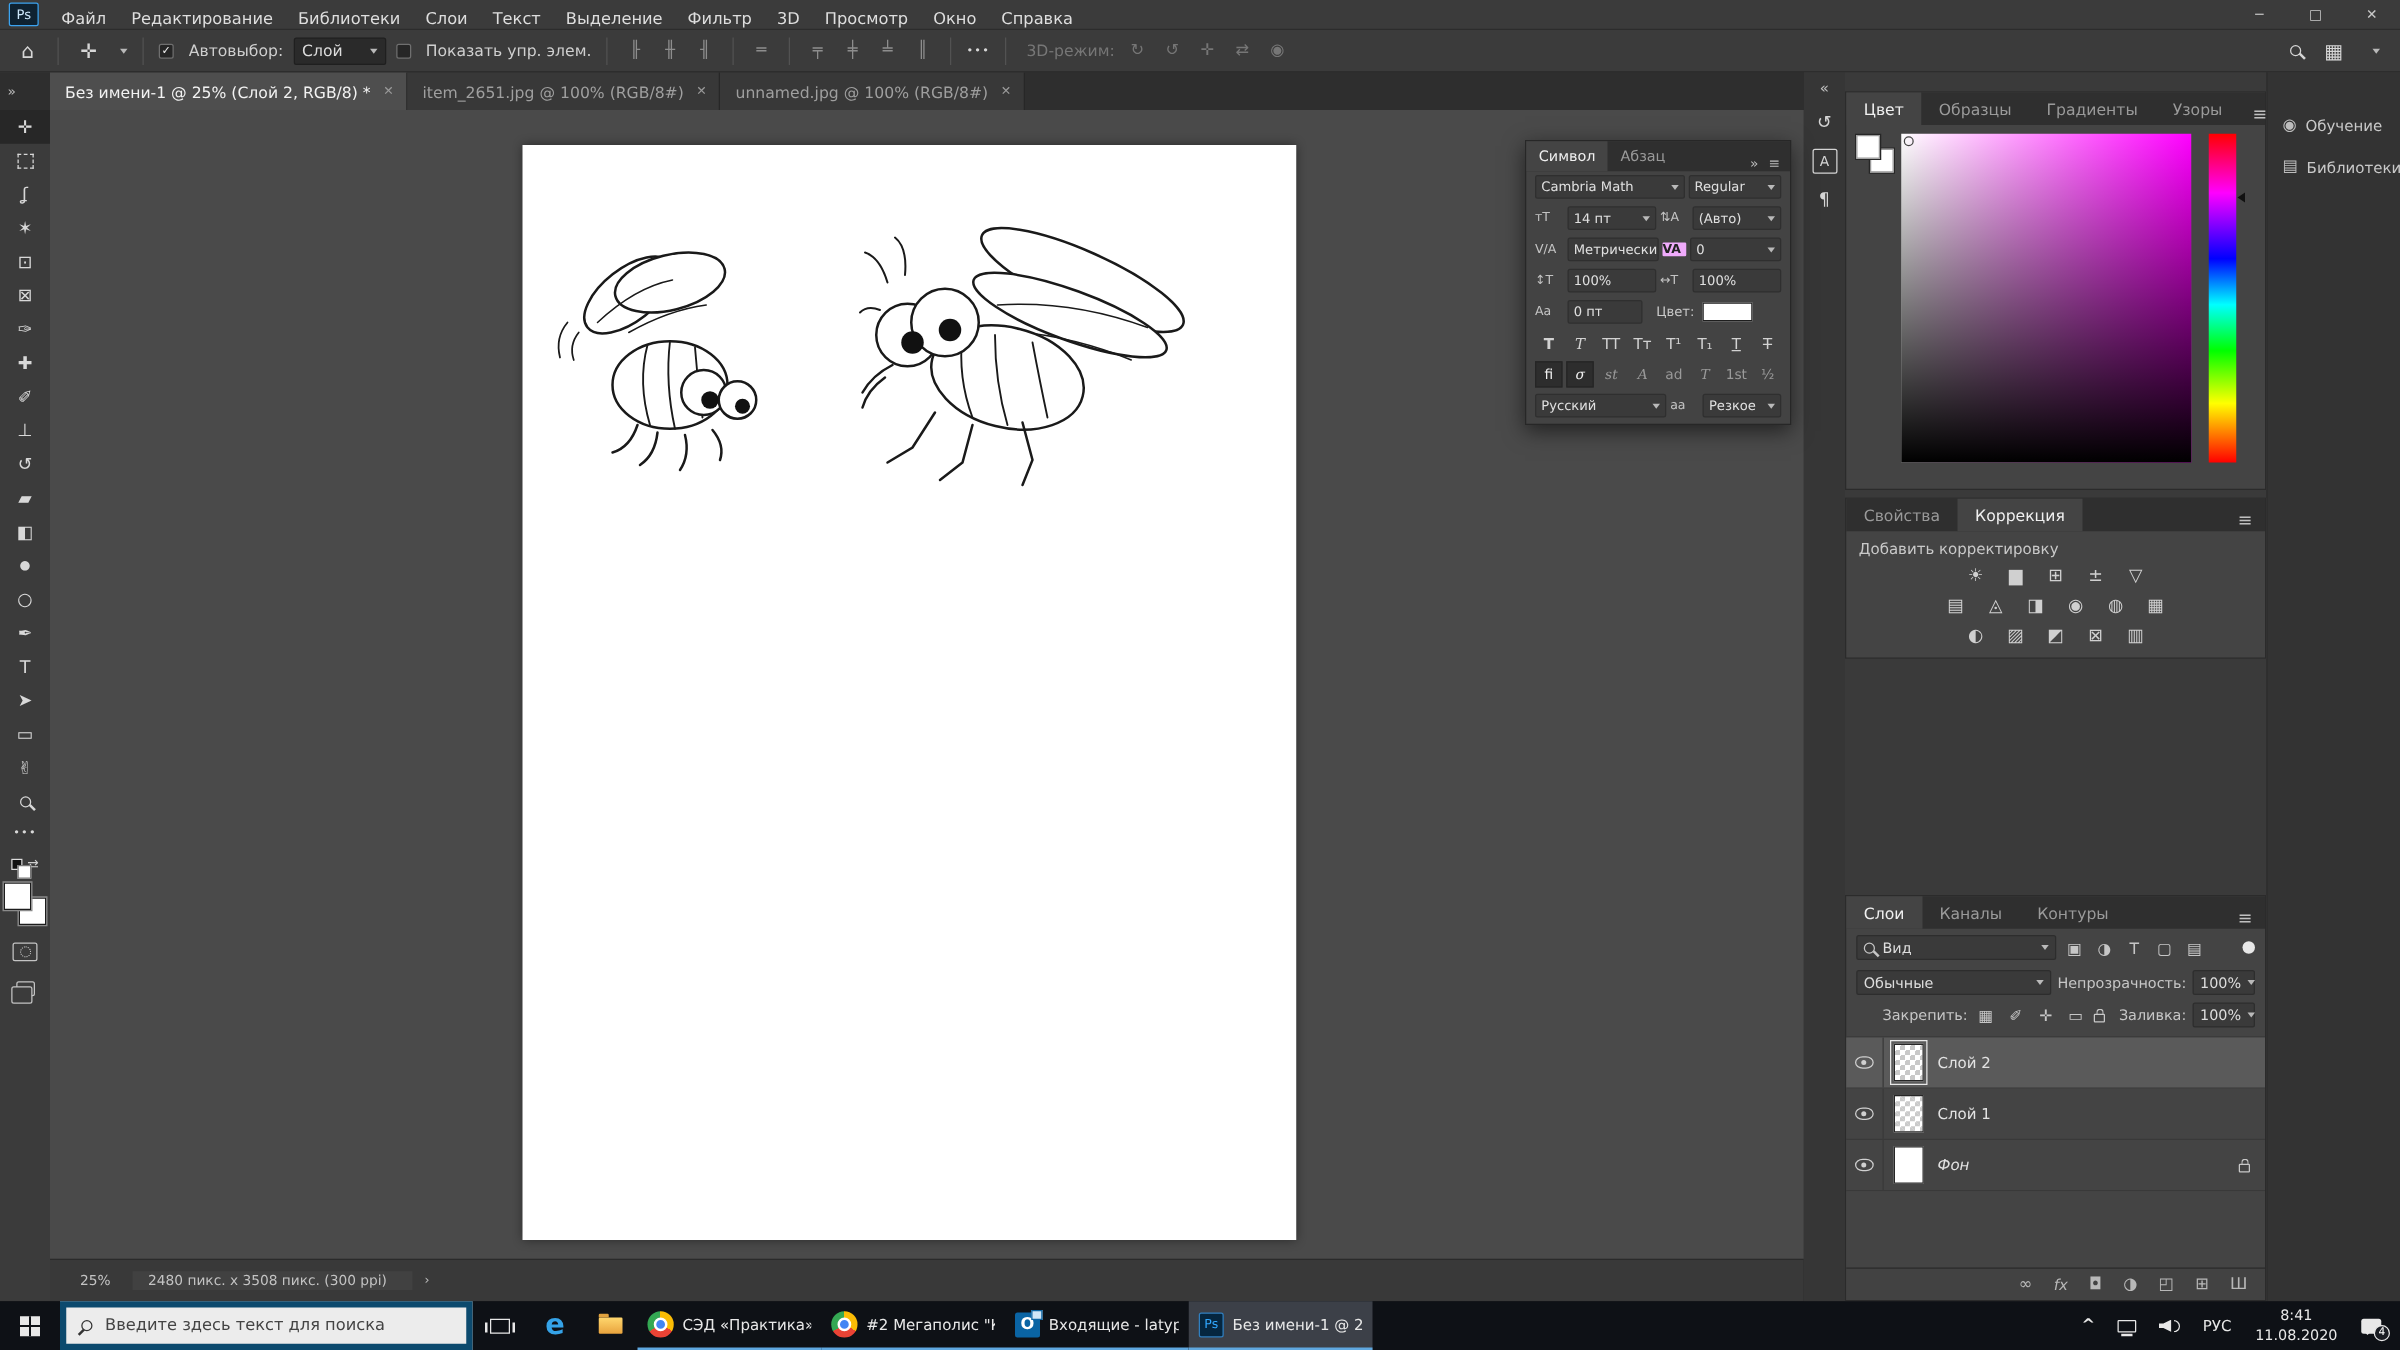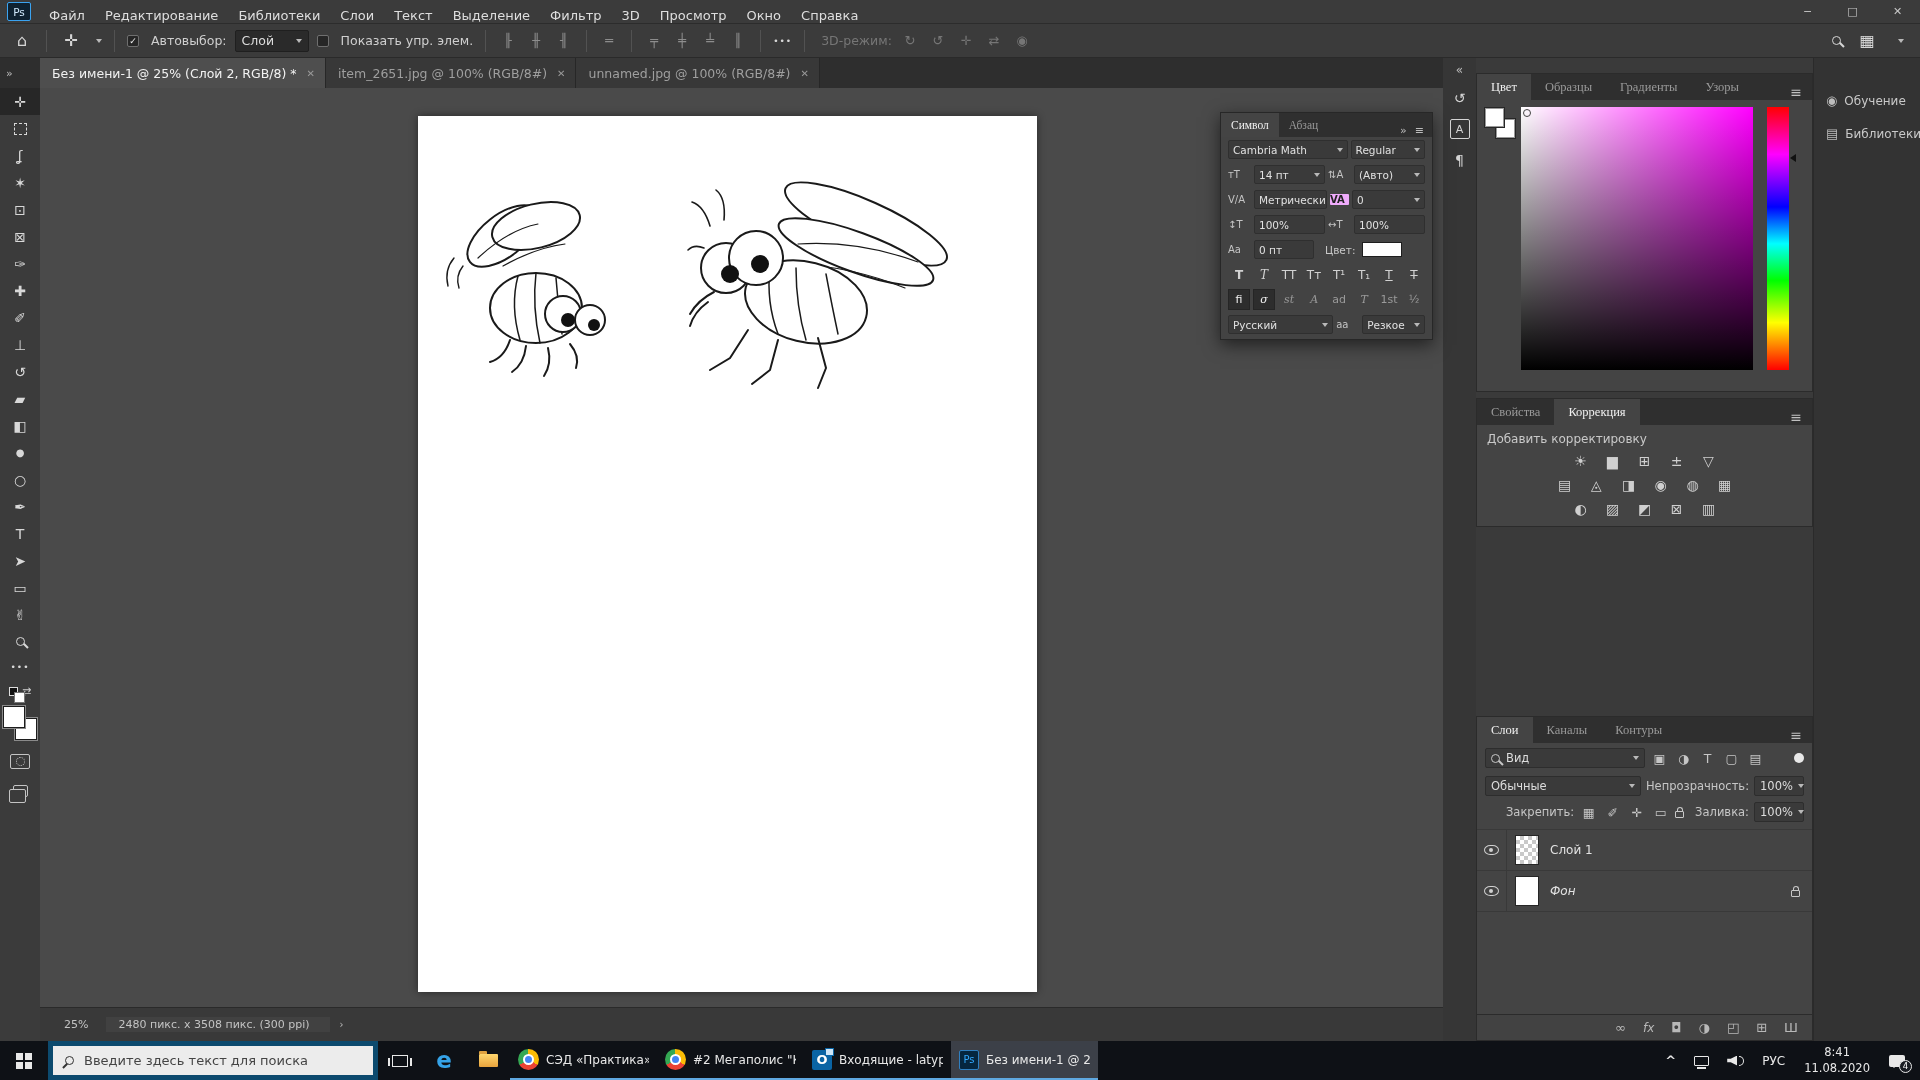--- a/index.html
+++ b/index.html
@@ -64,21 +64,21 @@
   .strip-collapse { font-size:12px; color:#bdbdbd; }
   .strip-icon { font-size:14px; }
   .char-box { width:20px; height:20px; border:1.4px solid #d5d5d5; border-radius:2px; font-size:11px; display:flex; align-items:center; justify-content:center; }
   .dock { width:337px; position:relative; background:#3a3a3a; }
   .rail { width:107px; background:#333333; border-left:1px solid #2a2a2a; padding-top:26px; }
   .rail-item { display:flex; align-items:center; gap:7px; padding:9px 4px 9px 12px; color:#c9c9c9; font-size:12px; }
   .rail-icon { font-size:13px; color:#bdbdbd; }
 
   .panel { position:absolute; left:0; width:337px; background:#444444; border:1px solid #2b2b2b; }
   .ptabs { height:26px; background:#2f2f2f; display:flex; align-items:flex-end; }
-  .ptab { height:26px; padding:0 14px; display:flex; align-items:center; font-size:12.5px; color:#9a9a9a;font-family:Liberation Serif, serif; }
+  .ptab { height:26px; padding:0 14px; display:flex; align-items:center; font-size:12.5px; color:#9a9a9a; }
   .ptab.active { background:#444444; color:#f0f0f0; }
   .pmenu { margin-left:auto; color:#c0c0c0; font-size:14px; padding:0 10px; }
 
   
   .panel-color { top:15px; height:319px; }
   .color-body { position:relative; height:292px; }
   .cp-swatches { position:absolute; left:8px; top:8px; width:30px; height:30px; }
   .cp-fg { position:absolute; left:0; top:0; width:19px; height:19px; background:#fff; border:1px solid #999; box-shadow:0 0 0 1px #262626; z-index:2; }
   .cp-bg { position:absolute; right:0; bottom:0; width:19px; height:19px; background:#fff; border:1px solid #999; box-shadow:0 0 0 1px #262626; }
   .sv-box { position:absolute; left:44px; top:7px; width:232px; height:263px; background:linear-gradient(to bottom, rgba(0,0,0,0) 0%, #000 100%), linear-gradient(to right, #ffffff 0%, #ff00ff 100%); }
@@ -503,20 +503,27 @@
             <span class="filt-ic">✛</span>
             <span class="filt-ic">▭</span>
             <span class="minilock"></span>
             <span class="l-label" style="margin-left:auto">Заливка:</span>
             <div class="lfield pct">
               <span>100%</span>
               <span class="chev"></span>
             </div>
           </div>
           <div class="layer-list">
+            <div class="layer sel">
+              <div class="eye-cell">
+                  <span class="eye"></span>
+                </div>
+              <div class="thumb checker bracketed"></div>
+              <span class="layer-name">Слой 2</span>
+            </div>
             <div class="layer">
               <div class="eye-cell">
                   <span class="eye"></span>
                 </div>
               <div class="thumb checker"></div>
               <span class="layer-name">Слой 1</span>
             </div>
             <div class="layer">
               <div class="eye-cell">
                   <span class="eye"></span>

